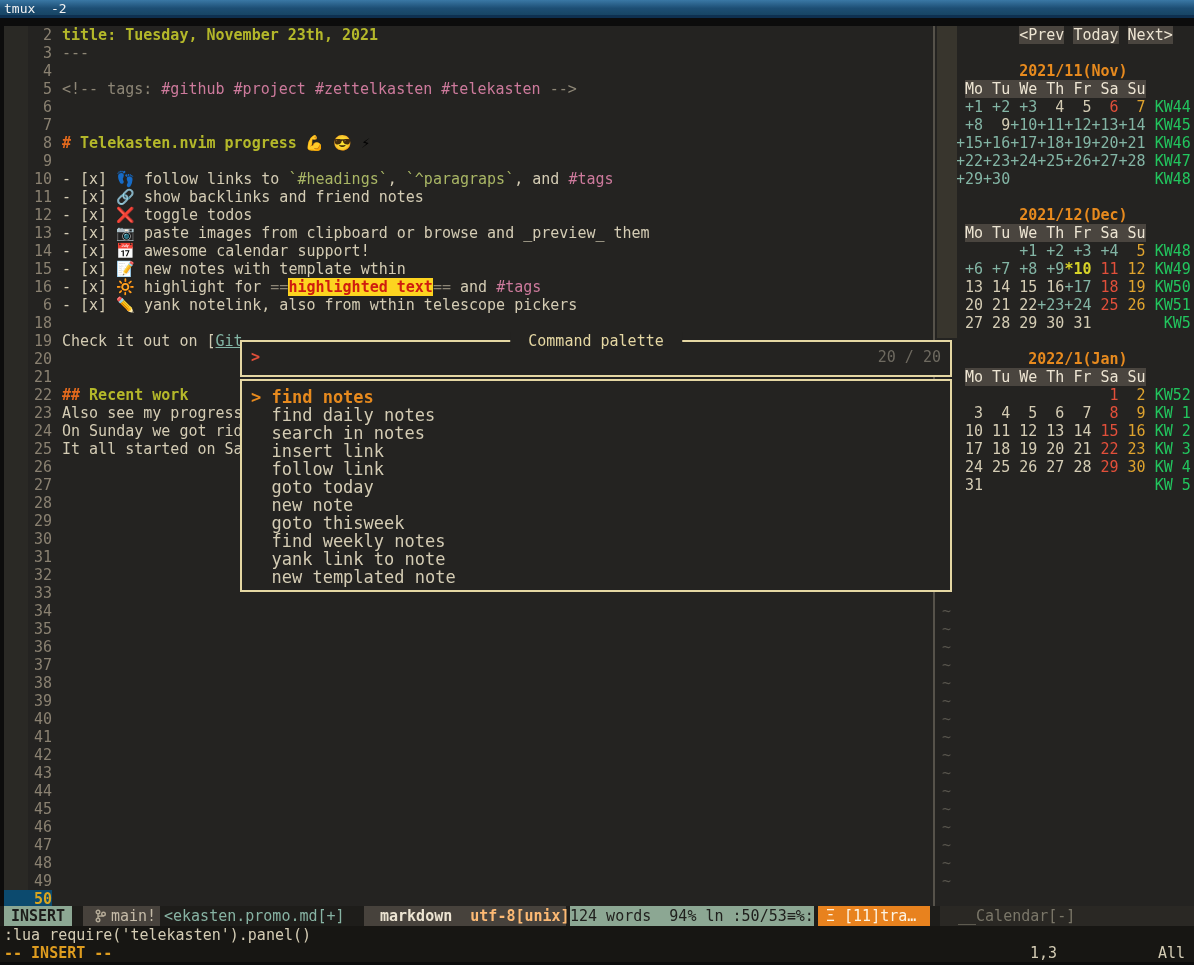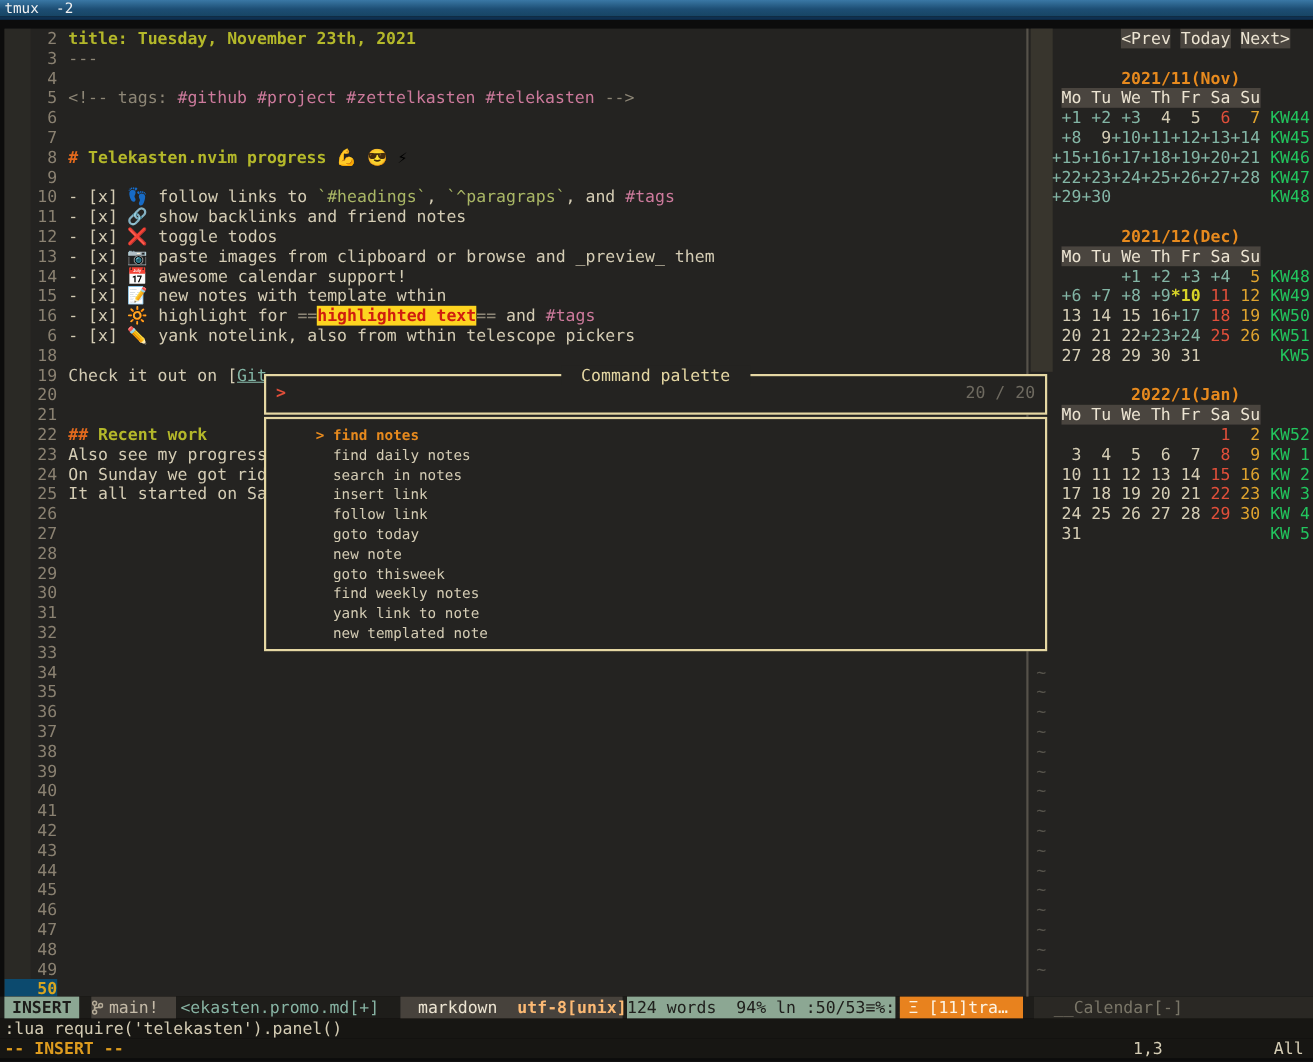--- a/index.html
+++ b/index.html
@@ -44,33 +44,33 @@
   #palette { position:absolute; left:240px; top:332px; width:712px; height:260px; z-index:10; }
   #palette-title { position:absolute; top:0; left:50%; transform:translateX(-50%);
     background:#242321; padding:0 9px; color:#e5d7a3; font-size:15px; line-height:18px; z-index:12; white-space:pre; }
   #prompt-box { position:absolute; top:8px; left:0; width:712px; height:37px;
     border:2px solid #e5d7a3; background:#242321; z-index:11; }
   #prompt-row { display:flex; justify-content:space-between; font-size:15px; line-height:31px; padding:0 9px; }
   #prompt-sign { color:#e14f3a; font-weight:bold; }
   #prompt-counter { color:#6e6a60; }
   #results-box { position:absolute; top:47px; left:0; width:712px; height:213px;
     border:2px solid #e5d7a3; background:#242321; z-index:11; padding-top:7px; }
-  .pitem { height:18px; font-size:13px; line-height:18px; white-space:pre; color:#d4ccb4; padding-left:9px;margin-left:36px; }
+  .pitem { height:18px; font-size:17px; line-height:18px; white-space:pre; color:#d4ccb4; padding-left:9px; }
   .pitem.sel { color:#e78a1e; font-weight:bold; }
 
   
   #statusline { position:absolute; left:0; top:906px; width:1194px; height:20px;
     background:#1e1d1a; font-size:15px; line-height:20px; }
   .seg { position:absolute; top:0; height:20px; white-space:pre; }
   #sl-mode { left:4px; width:68px; background:#8ca793; color:#1d1d1a; font-weight:bold; text-align:center; }
-  #sl-branch { left:83px; width:77px; background:#47423c; color:#c5bba8; padding-left:0; }
+  #sl-branch { left:83px; width:77px; background:#47423c; color:#c5bba8; padding-left:12px; }
   #sl-branch svg { vertical-align:-2px; margin-right:5px; }
   #sl-file { left:164px; color:#87b3a3; }
   #sl-lang { left:364px; width:202px; background:#47423c; text-align:center; }
-  #sl-lang .ft { color:#ece4d2; font-weight:normal;margin-left:16px; } #sl-lang .enc { color:#fdba74;font-weight:bold; }
+  #sl-lang .ft { color:#ece4d2; font-weight:bold;margin-left:16px; } #sl-lang .enc { color:#fdba74;font-weight:bold; }
   #sl-stats { left:570px; width:244px; background:#8ca793; color:#20201d; text-align:center; }
   #sl-buf { left:818px; width:112px; background:#e8821e; color:#fdf4e3; padding-left:8px; }
   #sl-cal { left:940px; width:254px; background:#2a2824; color:#7a7668; padding-left:18px; }
 
   
   #cmdline { position:absolute; left:0; top:926px; width:1194px; height:18px;
     background:#171613; color:#d4ccb4; font-size:15px; line-height:18px; padding-left:4px; white-space:pre; }
   #ruler { position:absolute; left:0; top:944px; width:1194px; height:18px;
     background:#171613; font-size:15px; line-height:18px; }
   #mode-msg { position:absolute; left:4px; color:#de9c1f; font-weight:bold; white-space:pre; }

